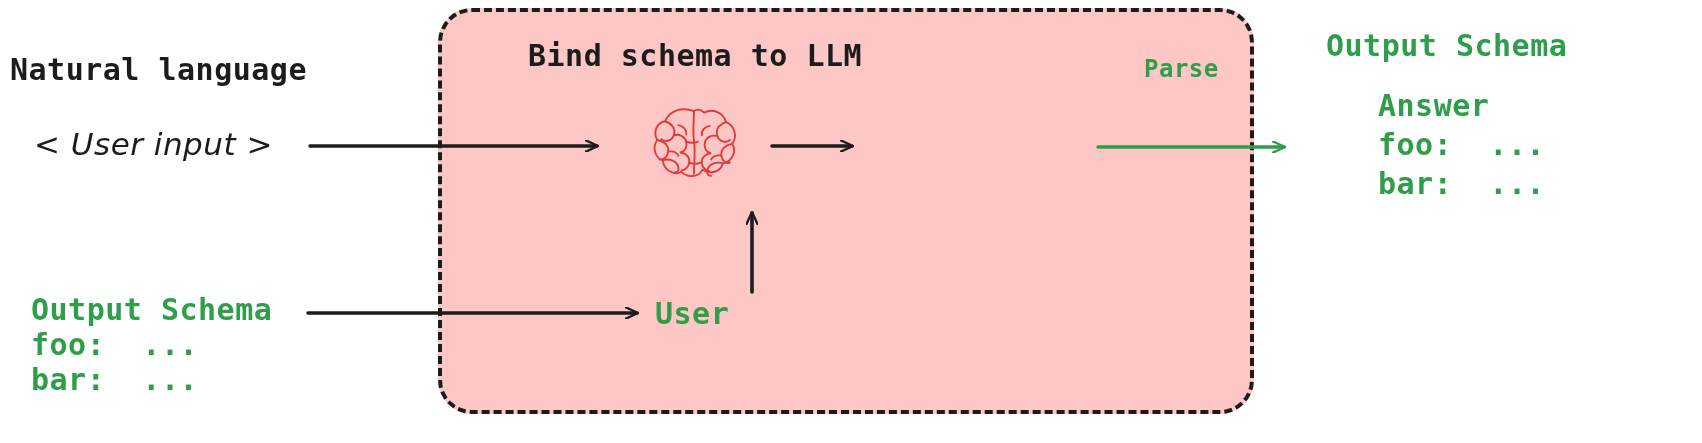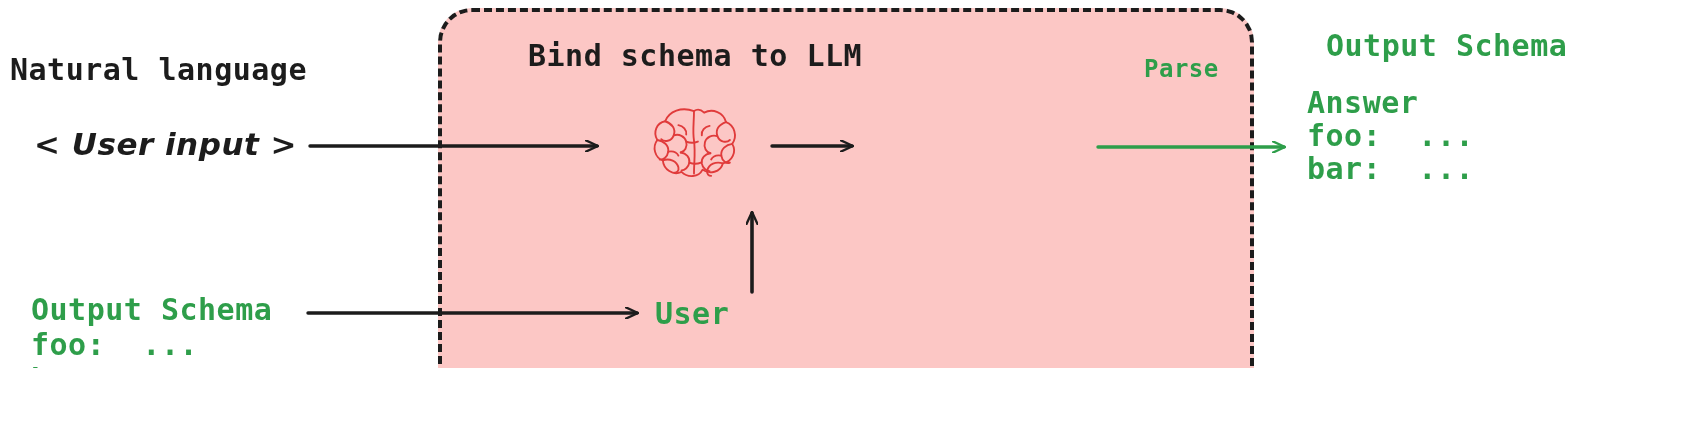--- a/index.html
+++ b/index.html
@@ -3,21 +3,21 @@
 <meta charset="utf-8">
 <style>
   html, body {
     margin: 0;
     padding: 0;
     background: #ffffff;
   }
   #canvas {
     position: relative;
     width: 1702px;
-    height: 368px;
+    height: 443px;
     background: #ffffff;
     overflow: hidden;
     font-family: "DejaVu Sans Mono", monospace;
   }
   .abs { position: absolute; }
 
   
   .llm-box {
     left: 438px;
     top: 8px;
@@ -33,21 +33,21 @@
   .mono {
     font-family: "DejaVu Sans Mono", "Liberation Mono", monospace;
     font-weight: 700;
     color: #1c1c1c;
     white-space: pre;
     letter-spacing: 0.5px;
   }
   .hand {
     font-family: "DejaVu Sans", "Liberation Sans", sans-serif;
     font-style: italic;
-    font-weight: 700;
+    font-weight: 400;
     color: #1c1c1c;
     white-space: pre;
     letter-spacing: 0.5px;
   }
   .green { color: #2e9e4a; }
 
   #natural-language-label {
     left: 10px; top: 52px;
     font-size: 30px;
   }
@@ -75,23 +75,23 @@
   }
   #tool-label {
     left: 655px; top: 296px;
     font-size: 30px;
   }
   #right-schema-title {
     left: 1326px; top: 28px;
     font-size: 30px;
   }
   #right-schema-block {
-    left: 1307px; top: 86px;
-    font-size: 30px;
-    line-height: 33px;
+    left: 1378px; top: 86px;
+    font-size: 30px;
+    line-height: 39px;
   }
 
   
   .arrows {
     left: 0; top: 0;
     width: 1702px; height: 443px;
     pointer-events: none;
   }
   .brain-layer {
     left: 0; top: 0;

